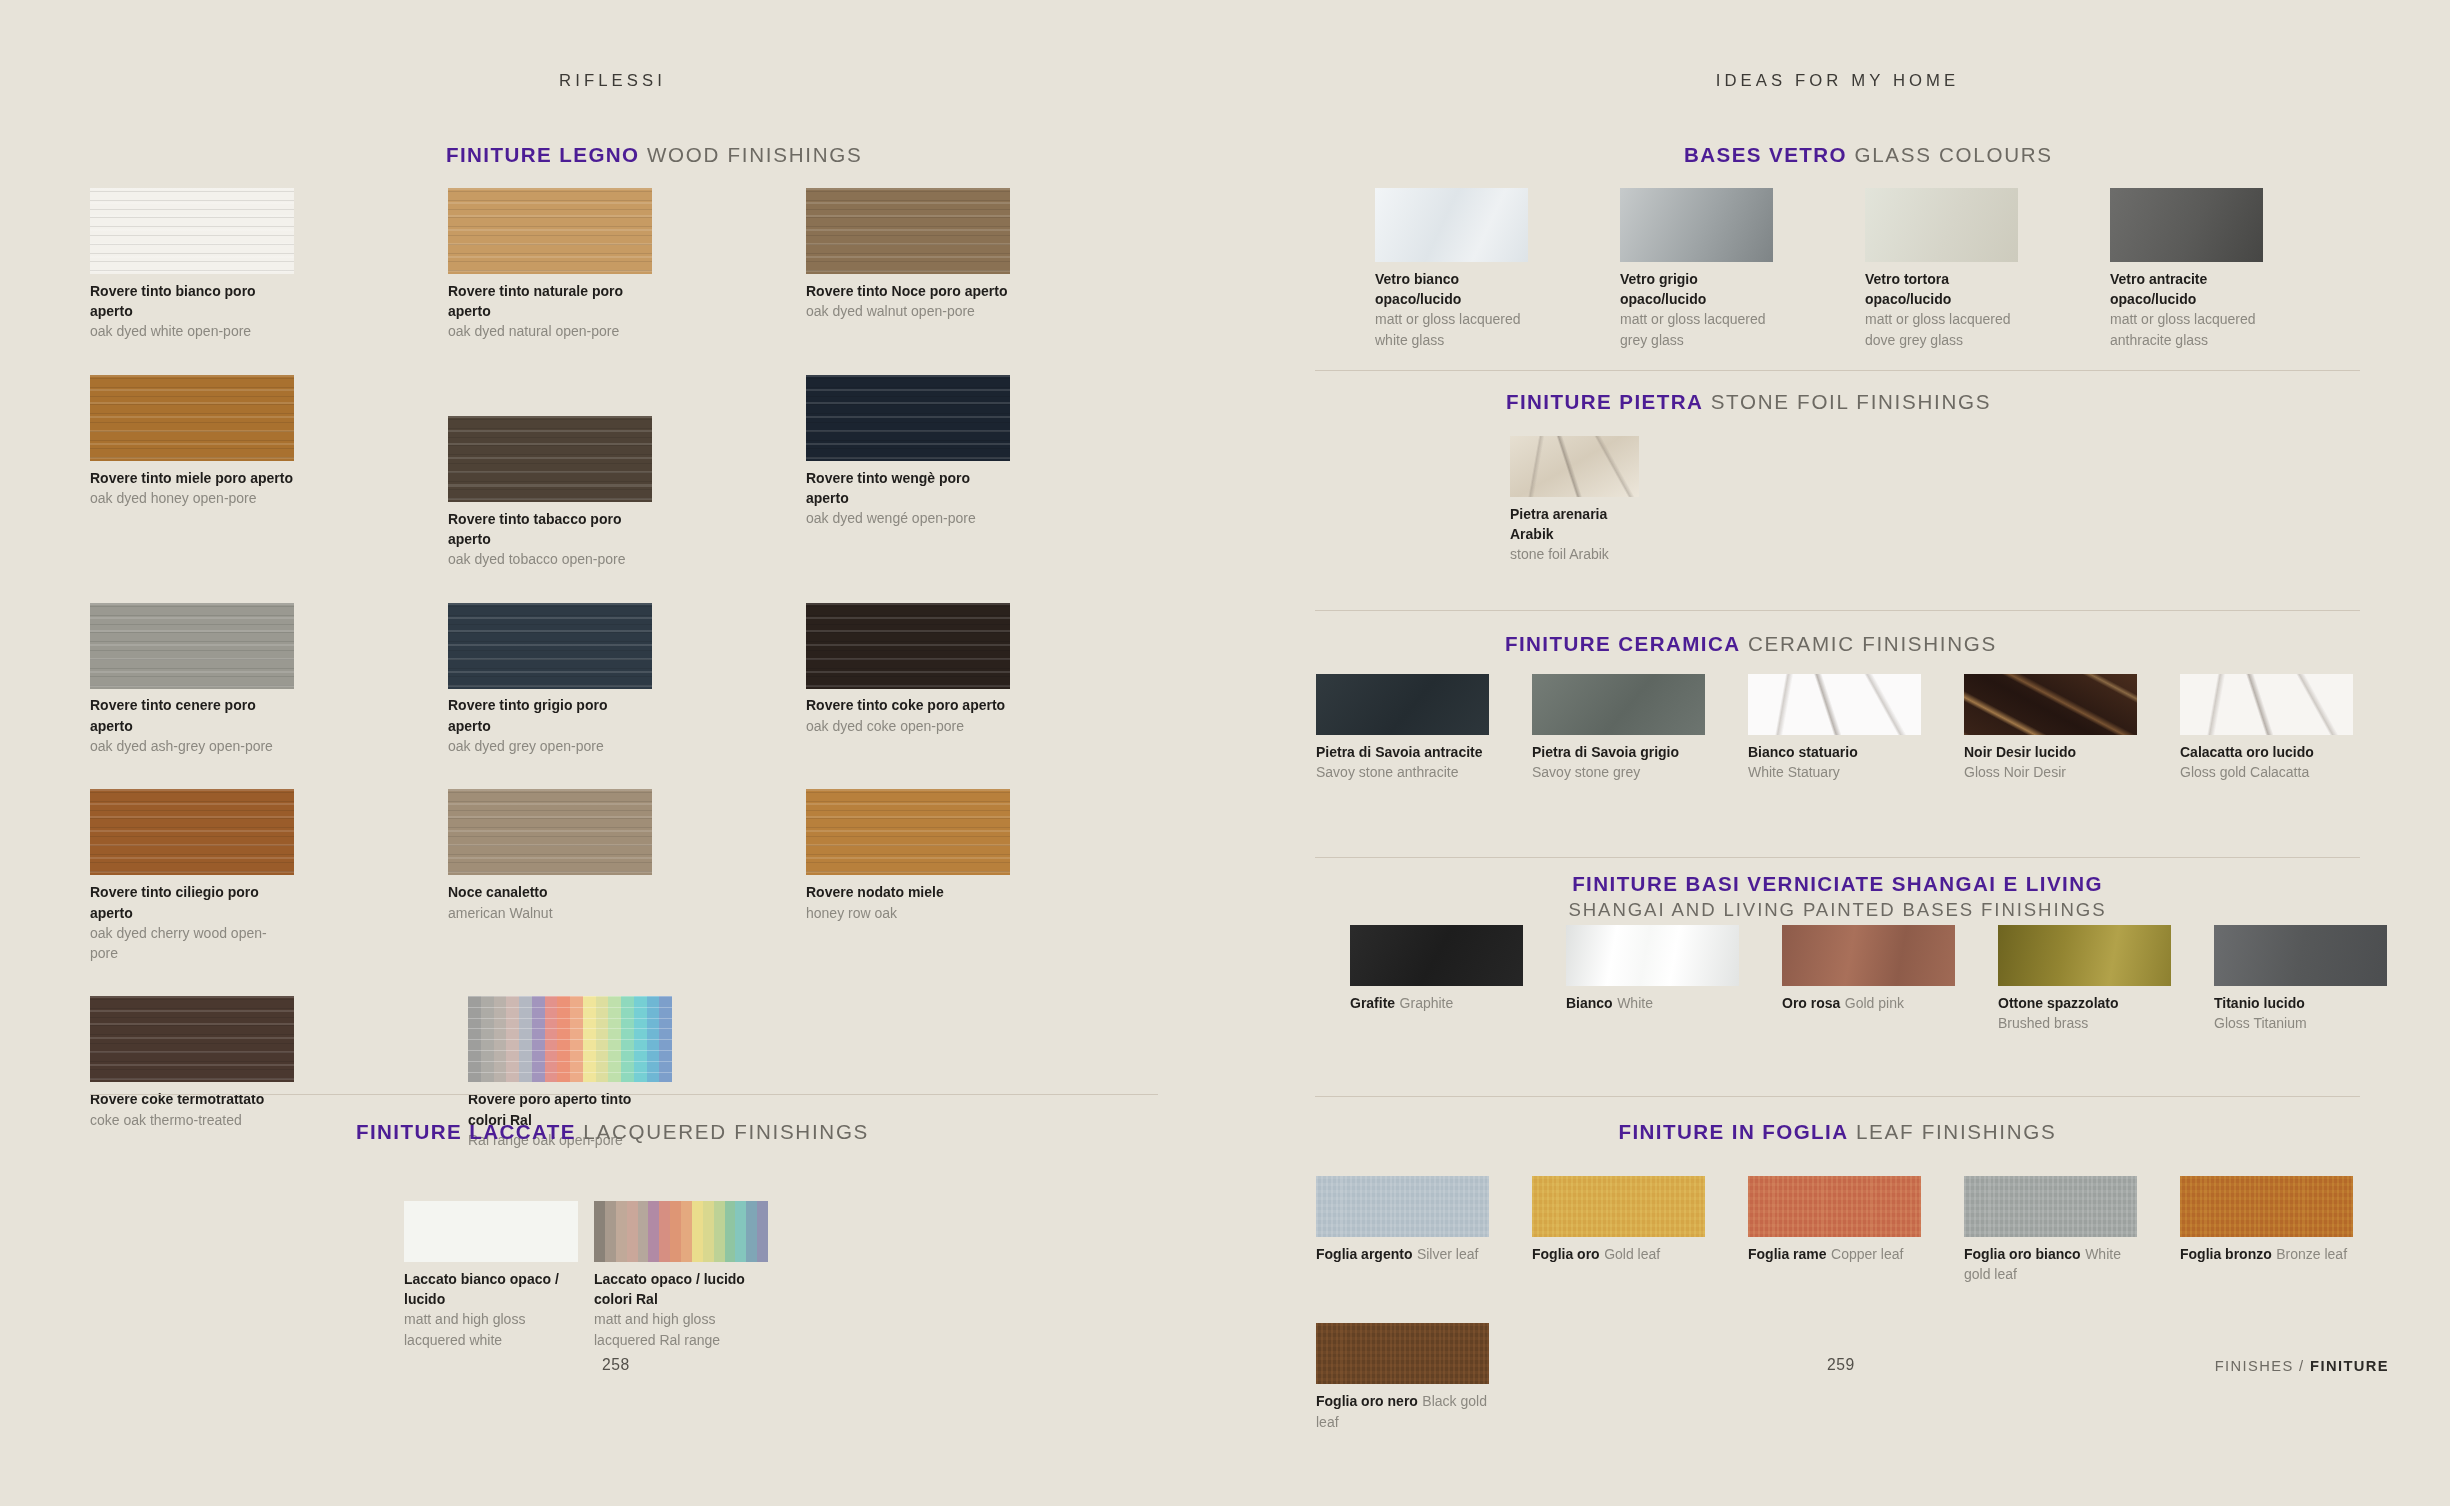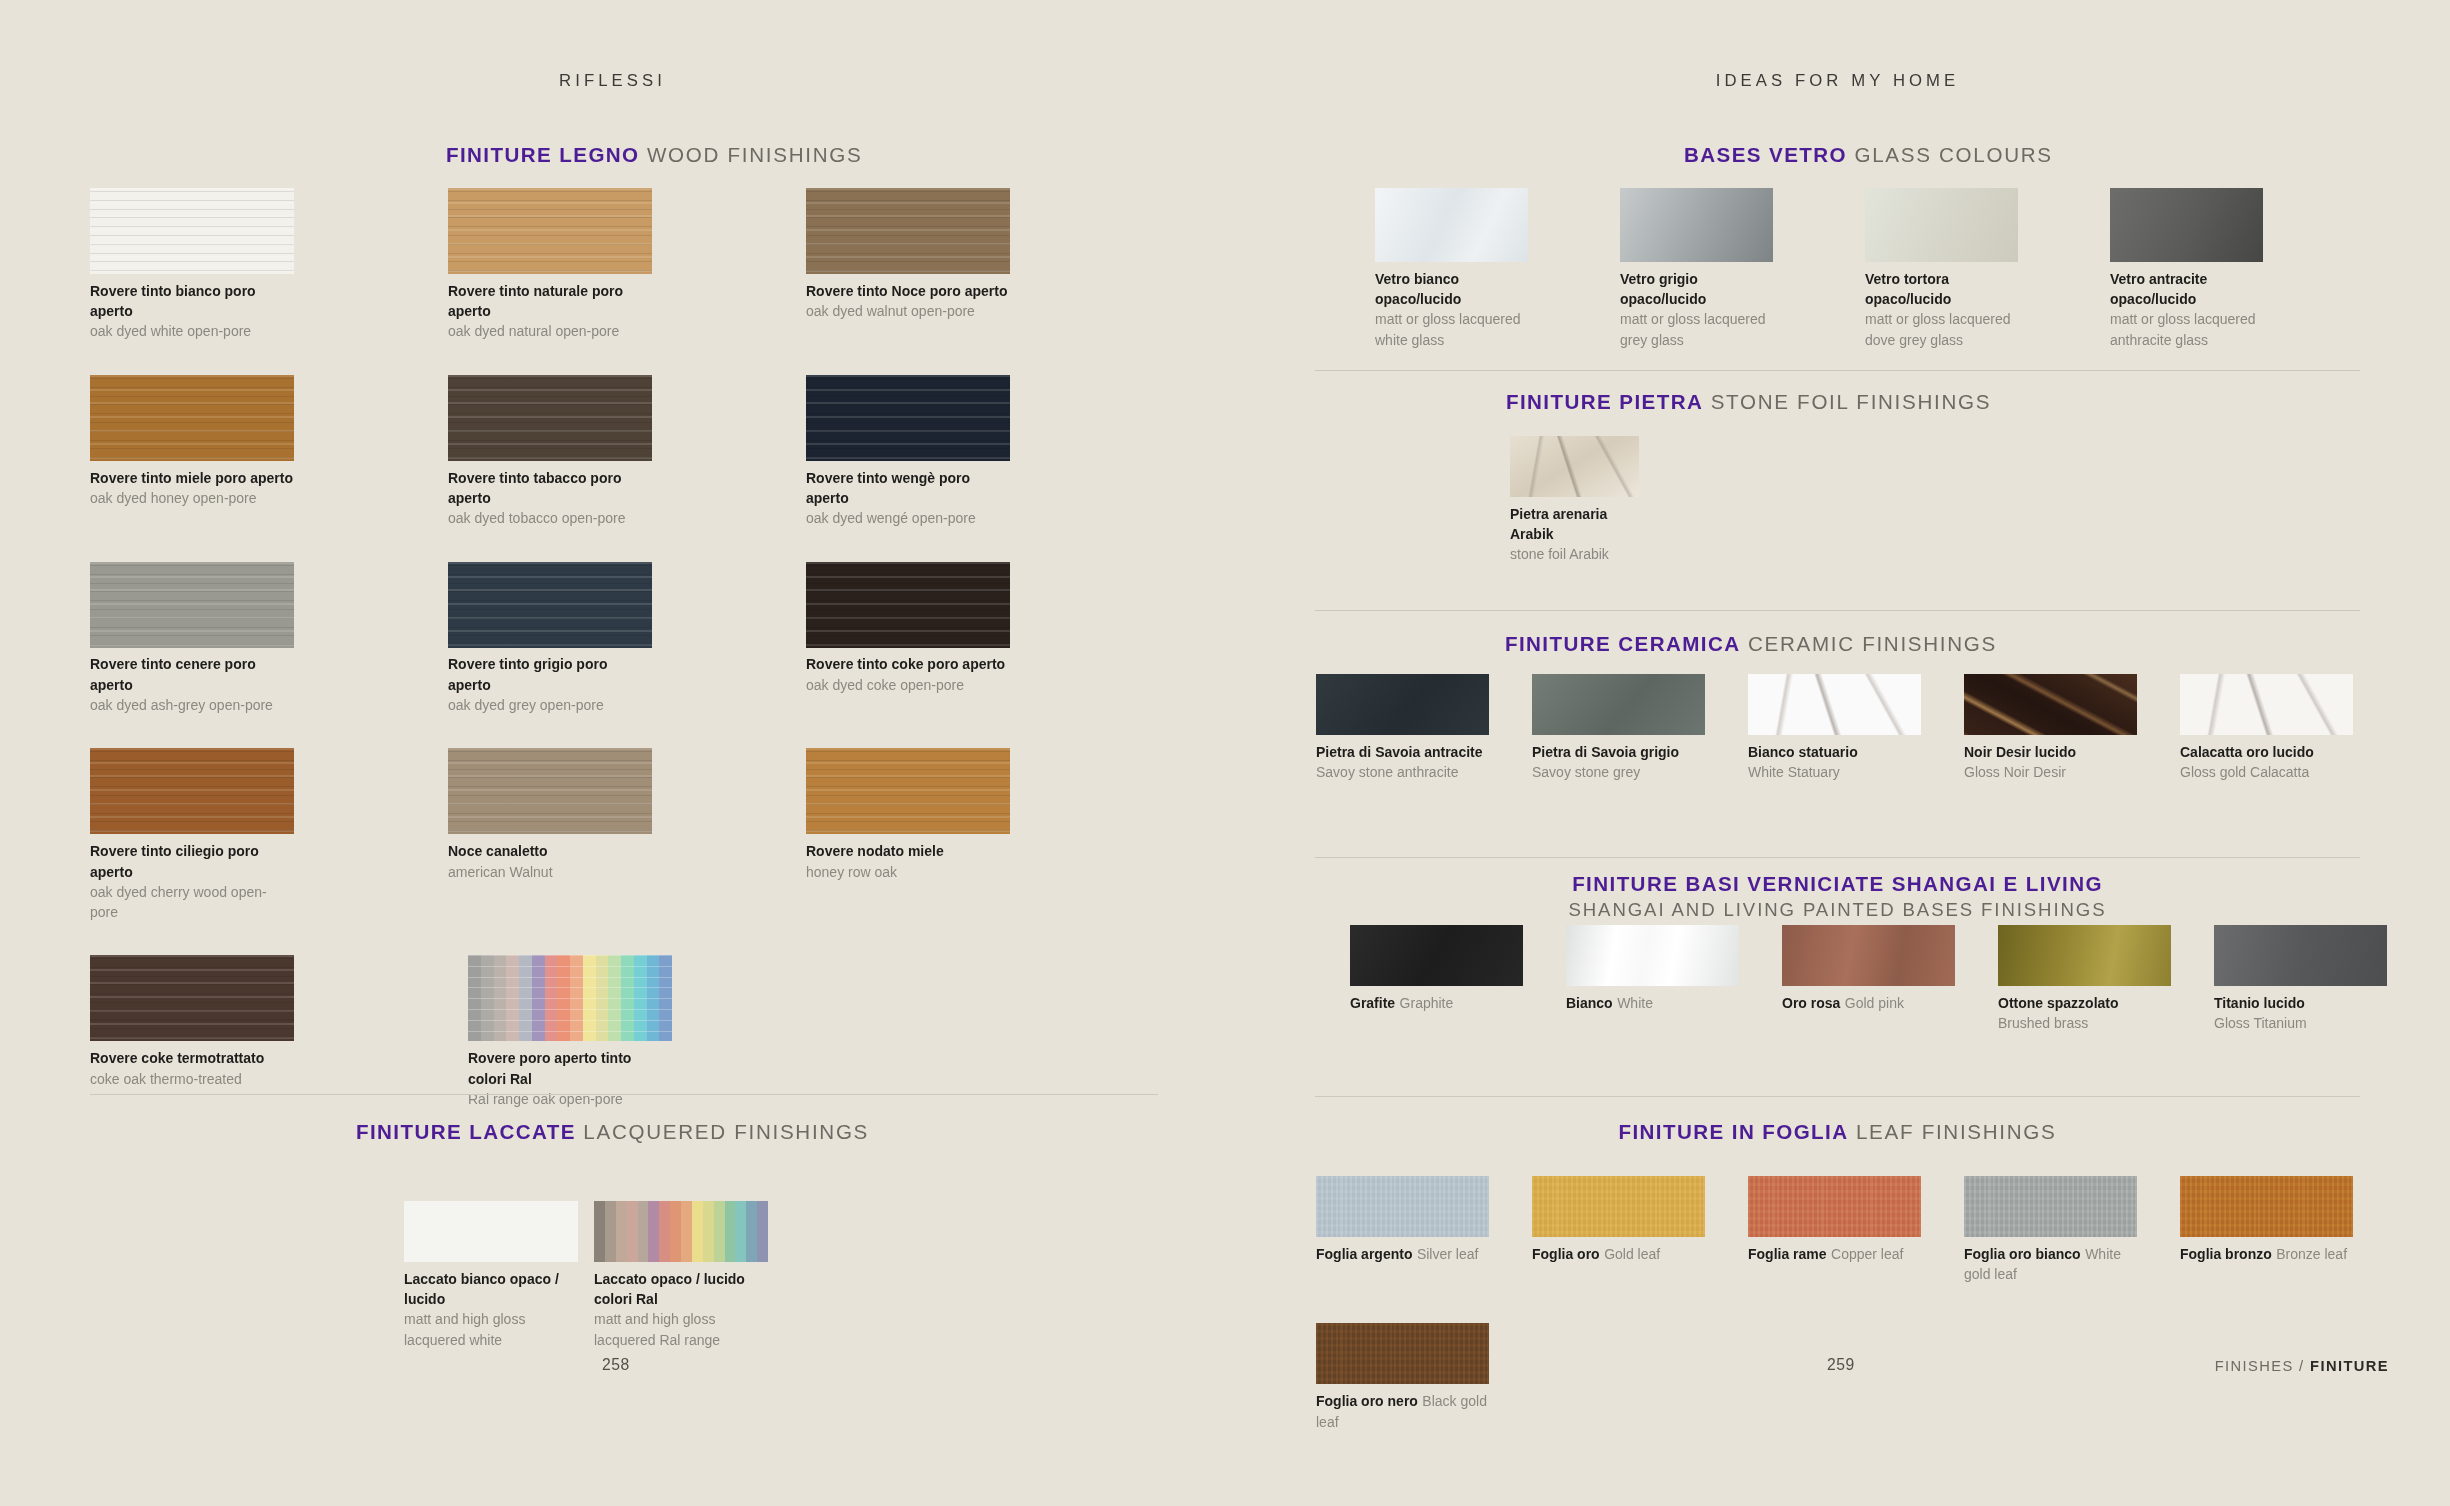--- a/index.html
+++ b/index.html
@@ -145,21 +145,21 @@
               <div class="cap-en">oak dyed walnut open-pore</div>
             </div>
           </div>
           <div style="width:204px;">
             <span class="sw grain" style="width:204px;height:86px;background:#a9712f;"></span>
             <div class="cap-block">
               <div class="cap-it">Rovere tinto miele poro aperto</div>
               <div class="cap-en">oak dyed honey open-pore</div>
             </div>
           </div>
-          <div style="width:204px;">
+          <div style="width:204px;margin-top:41px;">
             <span class="sw grain" style="width:204px;height:86px;background:#4e4236;"></span>
             <div class="cap-block">
               <div class="cap-it">Rovere tinto tabacco poro aperto</div>
               <div class="cap-en">oak dyed tobacco open-pore</div>
             </div>
           </div>
           <div style="width:204px;">
             <span class="sw grain" style="width:204px;height:86px;background:#1b2430;"></span>
             <div class="cap-block">
               <div class="cap-it">Rovere tinto wengè poro aperto</div>

